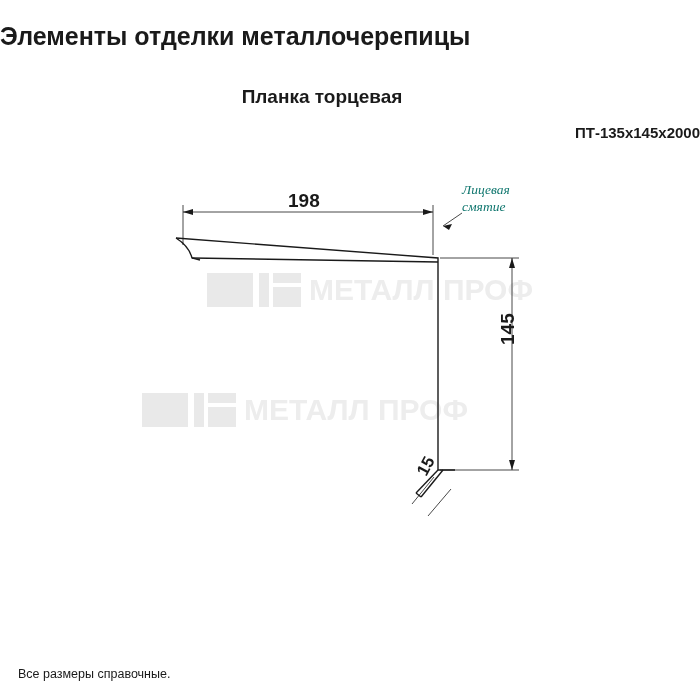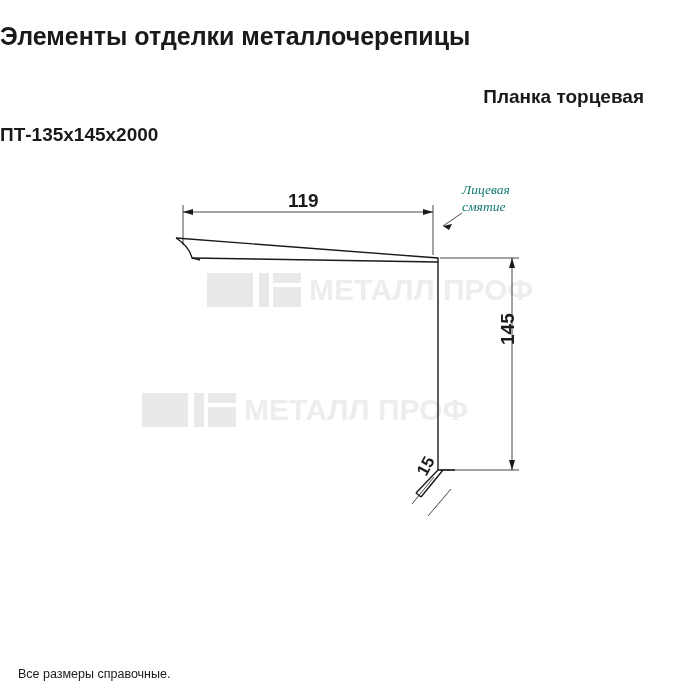--- a/index.html
+++ b/index.html
@@ -28,31 +28,31 @@
     text-align: left;
     font-size: 25px;
     font-weight: bold;
     letter-spacing: 0px;
   }
   .subtitle {
     position: absolute;
     top: 86px;
     left: 0;
     width: 644px;
-    text-align: right;
+    text-align: center;
     font-size: 19px;
     font-weight: bold;
   }
   .code {
     position: absolute;
     top: 124px;
     left: 0;
     width: 700px;
-    text-align: left;
-    font-size: 19px;
+    text-align: right;
+    font-size: 15px;
     font-weight: bold;
   }
   .drawing {
     position: absolute;
     top: 0;
     left: 0;
     width: 700px;
     height: 700px;
   }
   .watermark {
@@ -160,21 +160,21 @@
       <path d="M 512 470 L 509 460 L 515 460 Z" fill="#1a1a1a" stroke="none"></path>
 
       <path d="M 434 477 L 412 504" stroke-width="0.8"></path>
       <path d="M 451 489 L 428 516" stroke-width="0.8"></path>
 
       <path d="M 462 213 L 443 226" stroke-width="0.8"></path>
       <path d="M 443 226 L 452 224 L 449 230 Z" fill="#1a1a1a" stroke="none"></path>
     </g>
   </svg>
 
-  <div class="dim-label lbl-135">119</div>
+  <div class="dim-label lbl-135">198</div>
   <div class="dim-label lbl-145">145</div>
   <div class="dim-label lbl-15">15</div>
 
   <div class="face-label">
     <div>Лицевая</div>
     <div>смятие</div>
   </div>
 
   <div class="footer">
     <div>Все размеры справочные.</div>

